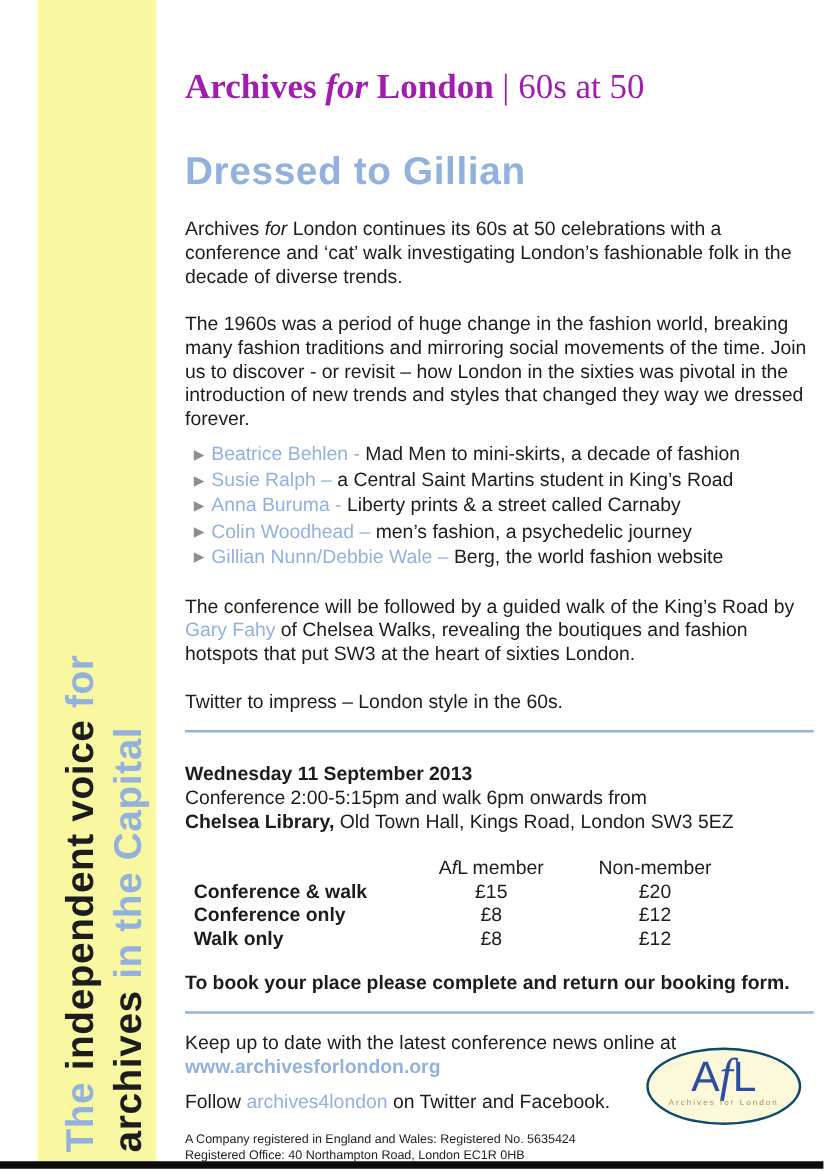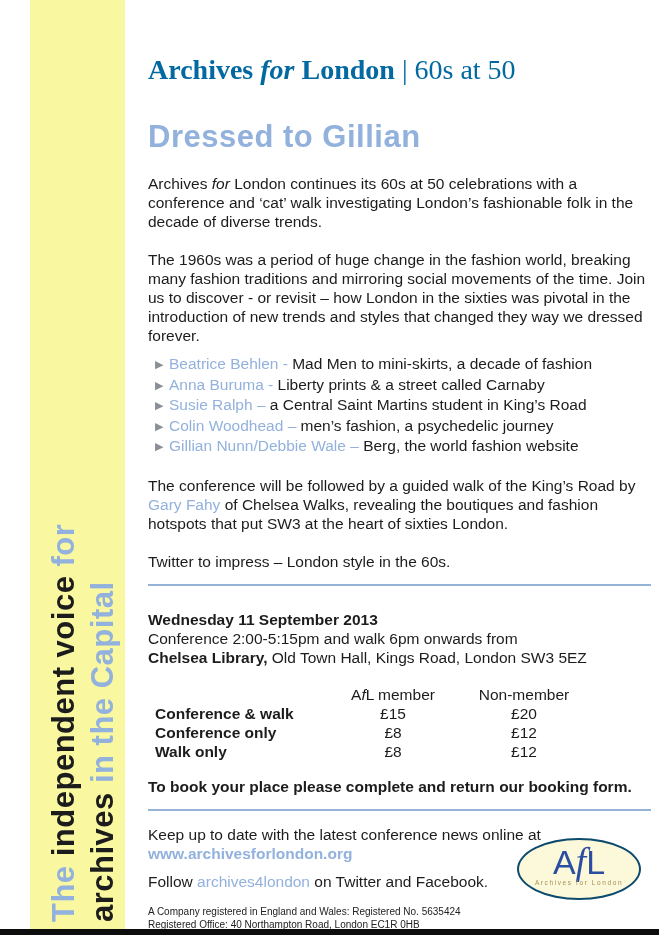--- a/index.html
+++ b/index.html
@@ -47,21 +47,21 @@
   .content {
     position: absolute;
     left: 148px; top: 46px;
     width: 503px;
   }
   .brand {
     margin: 8px 0 0 0;
     font-family: "Liberation Serif", serif;
     font-size: 28px;
     font-weight: bold;
-    color: #0369a1;
+    color: #a21caf;
     white-space: nowrap;
   }
   .brand .it { font-style: italic; }
   .brand .reg { font-weight: normal; }
 
   .headline {
     margin: 33px 0 0 0;
     font-size: 31px;
     font-weight: bold;
     color: #92b1dd;
@@ -165,22 +165,22 @@
     <h1 class="brand"><span>Archives </span><span class="it">for</span><span> London </span><span class="reg">| </span><span class="reg">60s at 50</span></h1>
 
     <h2 class="headline">Dressed to Gillian</h2>
 
     <p class="p"><span class="it" style="font-style:normal">Archives </span><span class="it">for</span><span> London continues its 60s at 50 celebrations with a conference and ‘cat’ walk investigating London’s fashionable folk in the decade of diverse trends.</span></p>
 
     <p class="p">The 1960s was a period of huge change in the fashion world, breaking many fashion traditions and mirroring social movements of the time. Join us to discover - or revisit – how London in the sixties was pivotal in the introduction of new trends and styles that changed they way we dressed forever.</p>
 
     <div class="speakers">
       <div class="speaker"><span class="bullet">▶</span><span class="blue-link">Beatrice Behlen -</span><span> Mad Men to mini-skirts, a decade of fashion</span></div>
+      <div class="speaker"><span class="bullet">▶</span><span class="blue-link">Susie Ralph –</span><span> a Central Saint Martins student in King’s Road</span></div>
       <div class="speaker"><span class="bullet">▶</span><span class="blue-link">Anna Buruma -</span><span> Liberty prints &amp; a street called Carnaby</span></div>
-      <div class="speaker"><span class="bullet">▶</span><span class="blue-link">Susie Ralph –</span><span> a Central Saint Martins student in King’s Road</span></div>
       <div class="speaker"><span class="bullet">▶</span><span class="blue-link">Colin Woodhead –</span><span> men’s fashion, a psychedelic journey</span></div>
       <div class="speaker"><span class="bullet">▶</span><span class="blue-link">Gillian Nunn/Debbie Wale –</span><span> Berg, the world fashion website</span></div>
     </div>
 
     <p class="p"><span>The conference will be followed by a guided walk of the King’s Road by </span><span class="blue-link">Gary Fahy</span><span> of Chelsea Walks, revealing the boutiques and fashion hotspots that put SW3 at the heart of sixties London.</span></p>
 
     <p class="p">Twitter to impress – London style in the 60s.</p>
 
     <div class="rule"></div>
 

